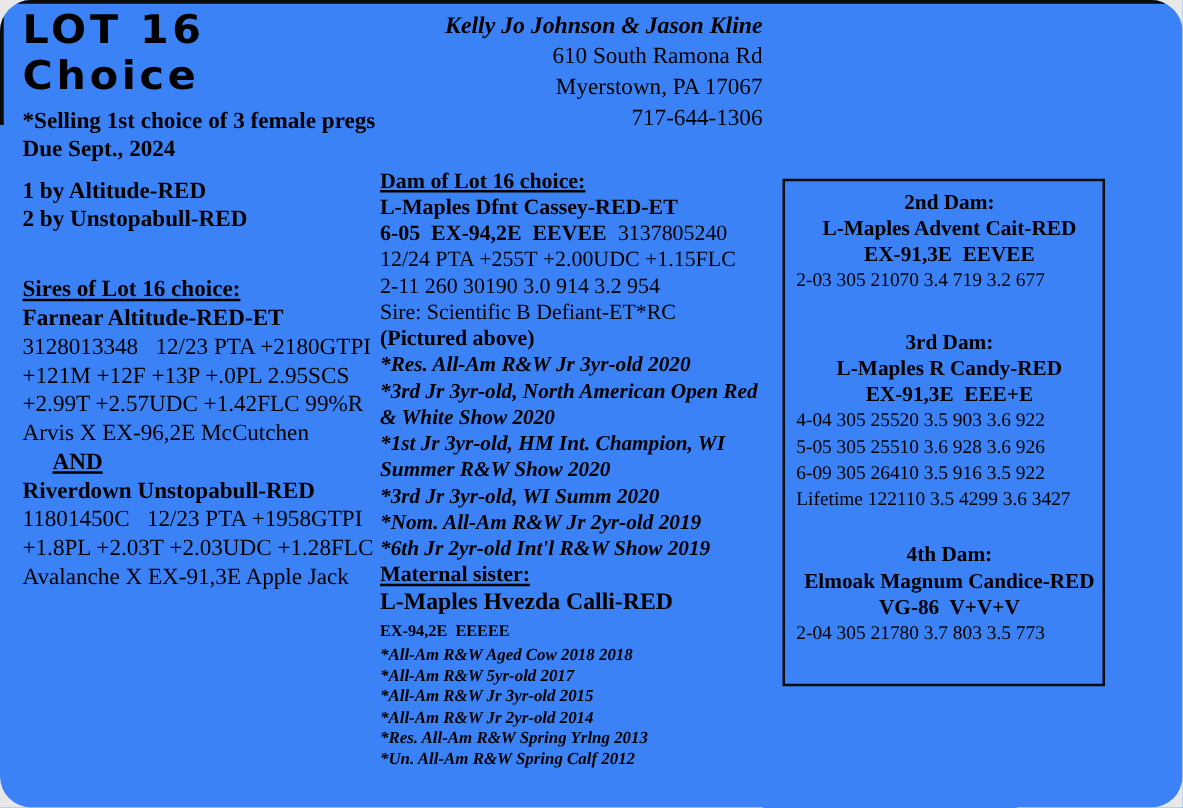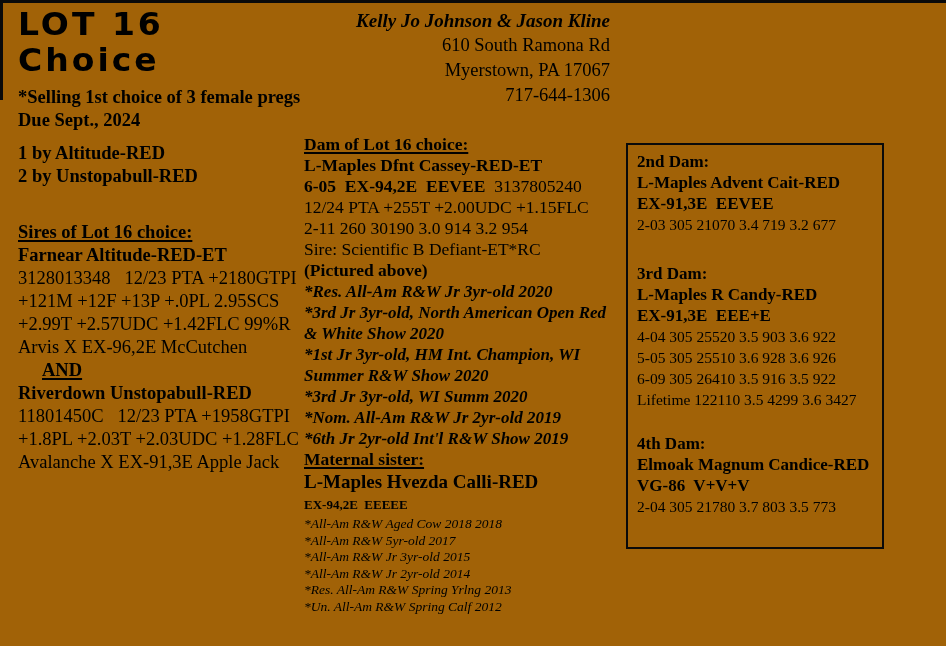--- a/index.html
+++ b/index.html
@@ -1,24 +1,25 @@
 <!DOCTYPE html>
 <html><head>
 <meta charset="utf-8">
 <style>
   * { margin: 0; padding: 0; box-sizing: border-box; }
   html, body { background: #e8e8e8; }
   .page {
     position: relative;
     width: 946px;
     height: 646px;
-    background: #a16207;
+    background: #3b82f6;
     overflow: hidden;
     font-family: "Liberation Serif", serif;
     color: #000;
+    border-radius: 25px;
   }
   .border-top {
     position: absolute; top: 0; left: 0;
     width: 946px; height: 3px; background: #0a0a0a;
   }
   .border-left {
     position: absolute; top: 0; left: 0;
     width: 3px; height: 100px; background: #0a0a0a;
   }
   .col-left {
@@ -65,36 +66,37 @@
   .award {
     font-size: 17px;
     line-height: 21px;
     font-weight: bold;
     font-style: italic;
     white-space: pre-wrap;
   }
   .award-sm {
     font-size: 13.5px;
     line-height: 16.5px;
-    font-weight: normal;
+    font-weight: bold;
     font-style: italic;
     white-space: pre-wrap;
   }
   .regnum { margin-left: 9px; font-weight: normal; }
 
   .dams-box {
     position: absolute; left: 626px; top: 143px;
     width: 258px; height: 406px;
     border: 2px solid #0a0a0a;
     padding: 6px 0 0 9px;
   }
   .bline {
     font-size: 17px;
     line-height: 21px;
     white-space: pre;
+    text-align: center;
   }
   .brec {
     font-size: 15.5px;
     line-height: 21px;
     white-space: pre;
   }
   .box-gap-1 { height: 28px; }
   .box-gap-2 { height: 23px; }
 </style>
 </head>

